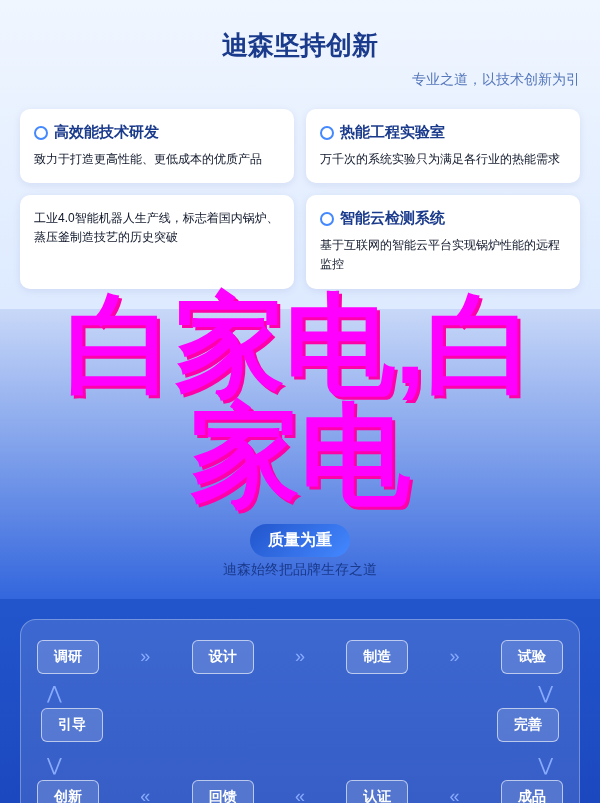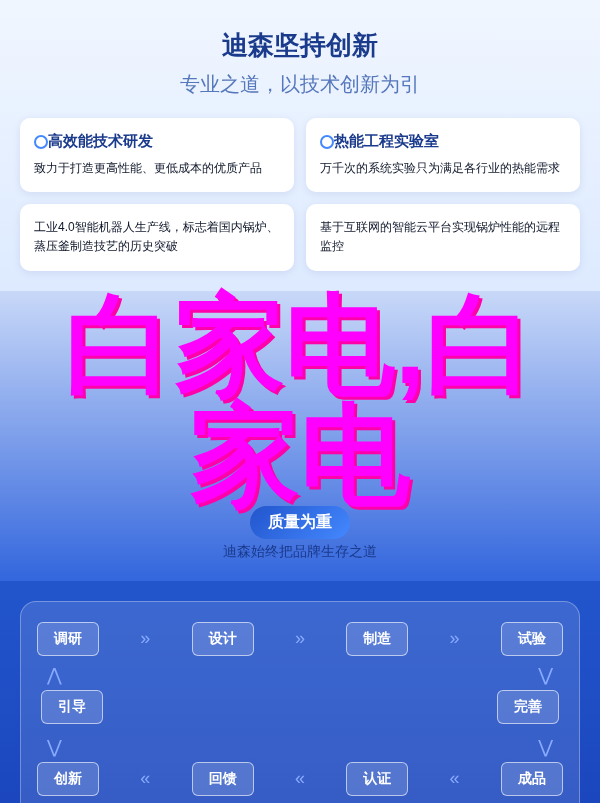--- a/index.html
+++ b/index.html
@@ -29,22 +29,22 @@
 
     .main-title {
       text-align: center;
       font-size: 26px;
       font-weight: bold;
       color: #1a3a8c;
       margin-bottom: 8px;
     }
 
     .sub-title {
-      text-align: center;
-      font-size: 20px;
+      text-align: right;
+      font-size: 14px;
       color: #5577bb;
       margin-bottom: 20px;
     }
 
     
     .cards-grid {
       display: grid;
       grid-template-columns: 1fr 1fr;
       gap: 12px;
       margin-bottom: 0;
@@ -54,20 +54,21 @@
       background: white;
       border-radius: 10px;
       padding: 14px;
       box-shadow: 0 2px 8px rgba(0,0,100,0.08);
     }
 
     .card-header {
       display: flex;
       align-items: center;
       margin-bottom: 8px;
+      gap: 6px;
     }
 
     .card-dot {
       width: 14px;
       height: 14px;
       border-radius: 50%;
       border: 2px solid #4488ff;
       display: inline-block;
       flex-shrink: 0;
     }
@@ -217,20 +218,24 @@
           <span class="card-title">热能工程实验室</span>
         </div>
         <p class="card-text">万千次的系统实验只为满足各行业的热能需求</p>
       </div>
 
       <div class="card">
         <p class="card-text">工业4.0智能机器人生产线，标志着国内锅炉、蒸压釜制造技艺的历史突破</p>
       </div>
 
       <div class="card">
+        <div class="card-header">
+          <span class="card-dot"></span>
+          <span class="card-title">智能云检测系统</span>
+        </div>
         <p class="card-text">基于互联网的智能云平台实现锅炉性能的远程监控</p>
       </div>
     </div>
   </div>
 
   <div class="overlay-text">
     <div class="big-red-text">白家电,白</div>
     <div class="big-red-text">家电</div>
   </div>
 

